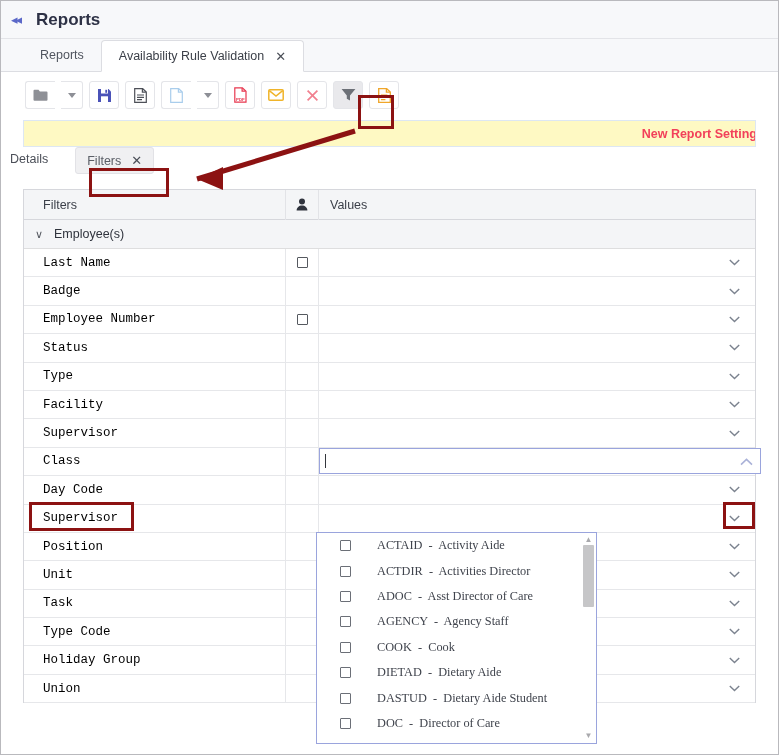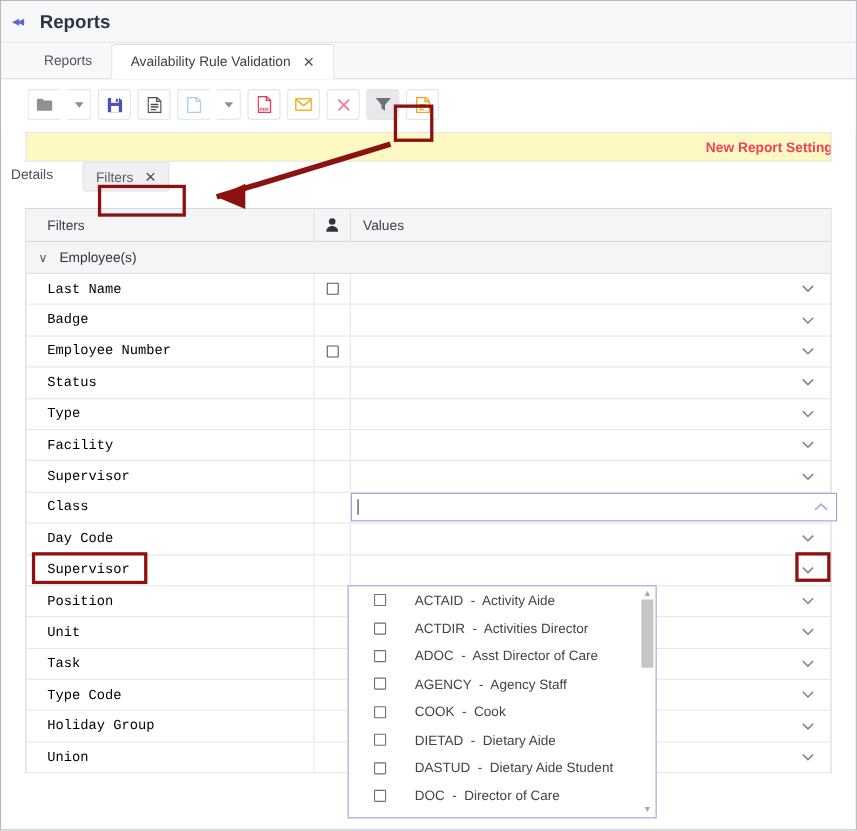--- a/index.html
+++ b/index.html
@@ -297,20 +297,21 @@
     z-index: 30;
     overflow: hidden;
   }
   .dd-item {
     height: 25.4px;
     display: flex;
     align-items: center;
     padding-left: 23px;
     font-size: 12.3px;
     color: #3f434c;
+    font-family: Liberation Serif, serif;
   }
   .dd-cbox {
     width: 11px; height: 11px;
     border: 1.3px solid #6b6f77;
     border-radius: 1px;
     background: #fff;
     margin-right: 26px;
     flex: none;
   }
   .dd-code { white-space: pre; }

